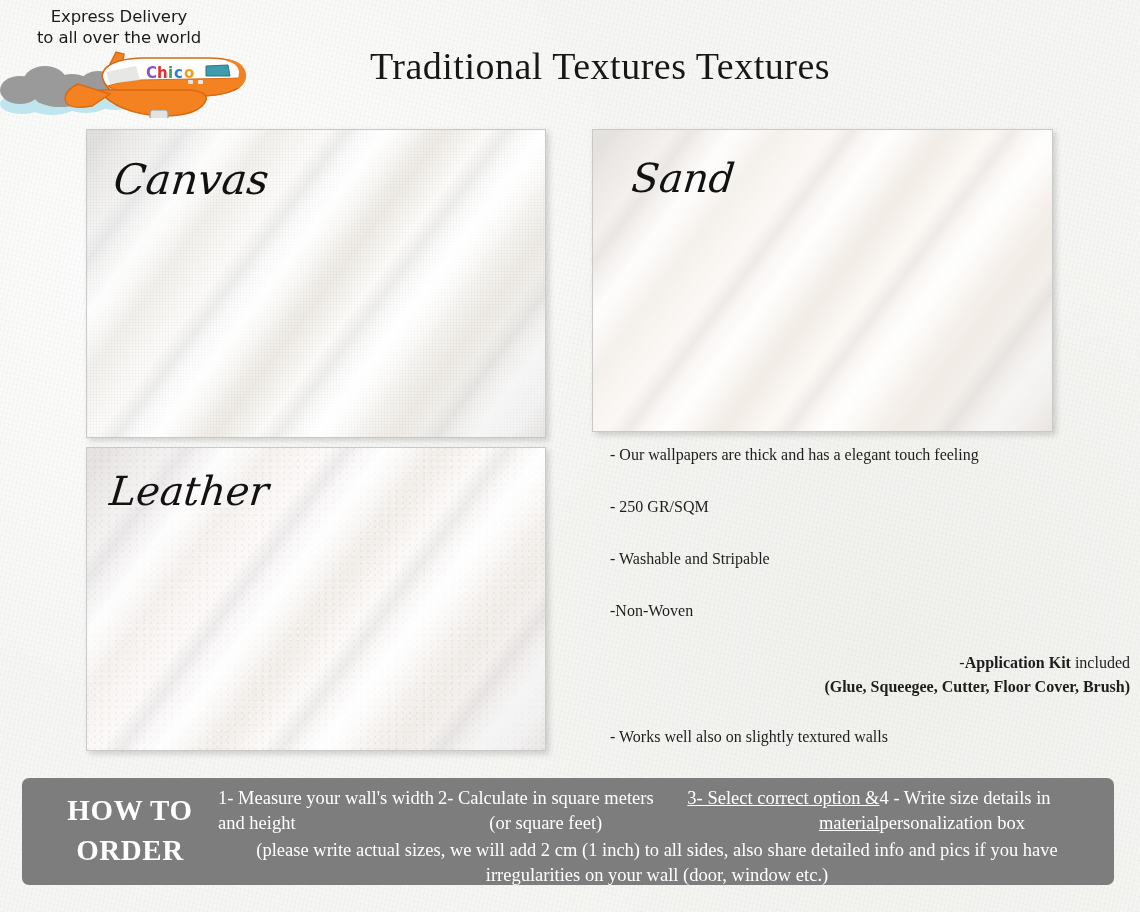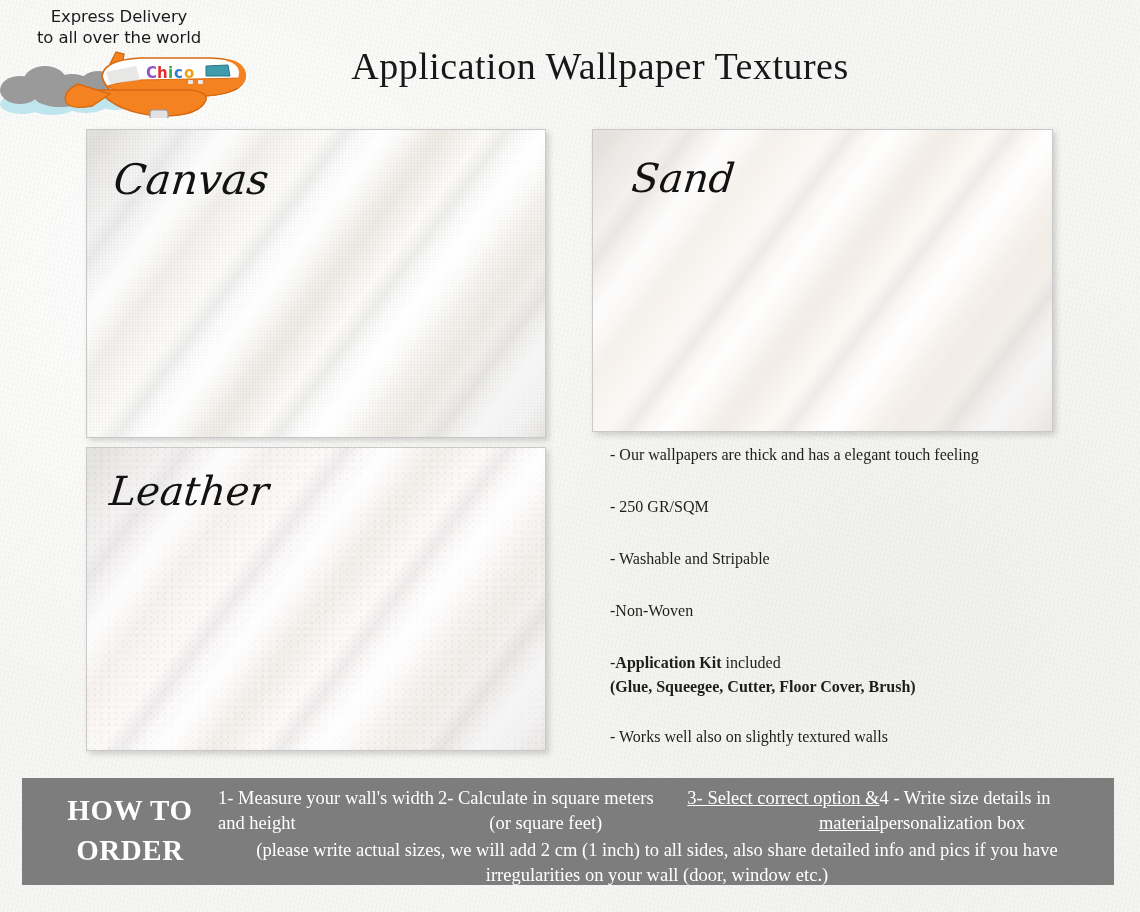--- a/index.html
+++ b/index.html
@@ -112,30 +112,31 @@
     transform: skewX(-6deg);
   }
 
   
   .features{
     position:absolute; left:610px; top:445px; width:520px; z-index:3;
     font-family:"Liberation Serif", serif;
     font-size:16px; color:#1d1d1d; line-height:1.25;
   }
   .features li{ list-style:none; margin-bottom:32px; white-space:nowrap; }
-  .features li.kit{ margin-bottom:30px; }
+  .features li.kit{ margin-bottom:30px;text-align:right; }
   .features b{ font-weight:bold; }
   .kit-line2{ display:block; font-weight:bold; margin-top:4px; }
 
   
   .order-band{
     position:absolute; left:22px; top:778px; width:1092px; height:107px;
     background:#7d7d7d; z-index:3;
     color:#ffffff;
     font-family:"Liberation Serif", serif;
+    border-radius:7px;
   }
   .order-title{
     position:absolute; left:10px; top:12px; width:196px;
     text-align:center; font-size:29px; font-weight:bold;
     line-height:40px; letter-spacing:0.6px;
   }
   .order-title span{ display:block; }
   .steps-grid{
     position:absolute; left:190px; top:8px; width:890px;
     display:grid; grid-template-columns:1fr 1fr 1fr 1fr;
@@ -206,21 +207,21 @@
 
     <g font-family="DejaVu Sans, sans-serif" font-size="15" font-weight="bold">
       <text x="146" y="32" fill="#8a55c4">C</text>
       <text x="157" y="32" fill="#e0302f">h</text>
       <text x="168" y="32" fill="#3aa64a">i</text>
       <text x="174" y="32" fill="#2f7fd1">c</text>
       <text x="184" y="32" fill="#f0a017">o</text>
     </g>
   </svg>
 
-  <div class="page-title">Application Wallpaper Textures</div>
+  <div class="page-title">Traditional Textures Textures</div>
 </div>
 
 <div class="panel" style="left:86px; top:129px; width:460px; height:309px;">
   <div class="fabric">
     <div class="fabric-base"></div>
     <div class="tex-canvas"></div>
     <div class="fabric-folds"></div>
     <div class="fabric-sheen"></div>
   </div>
 </div>

